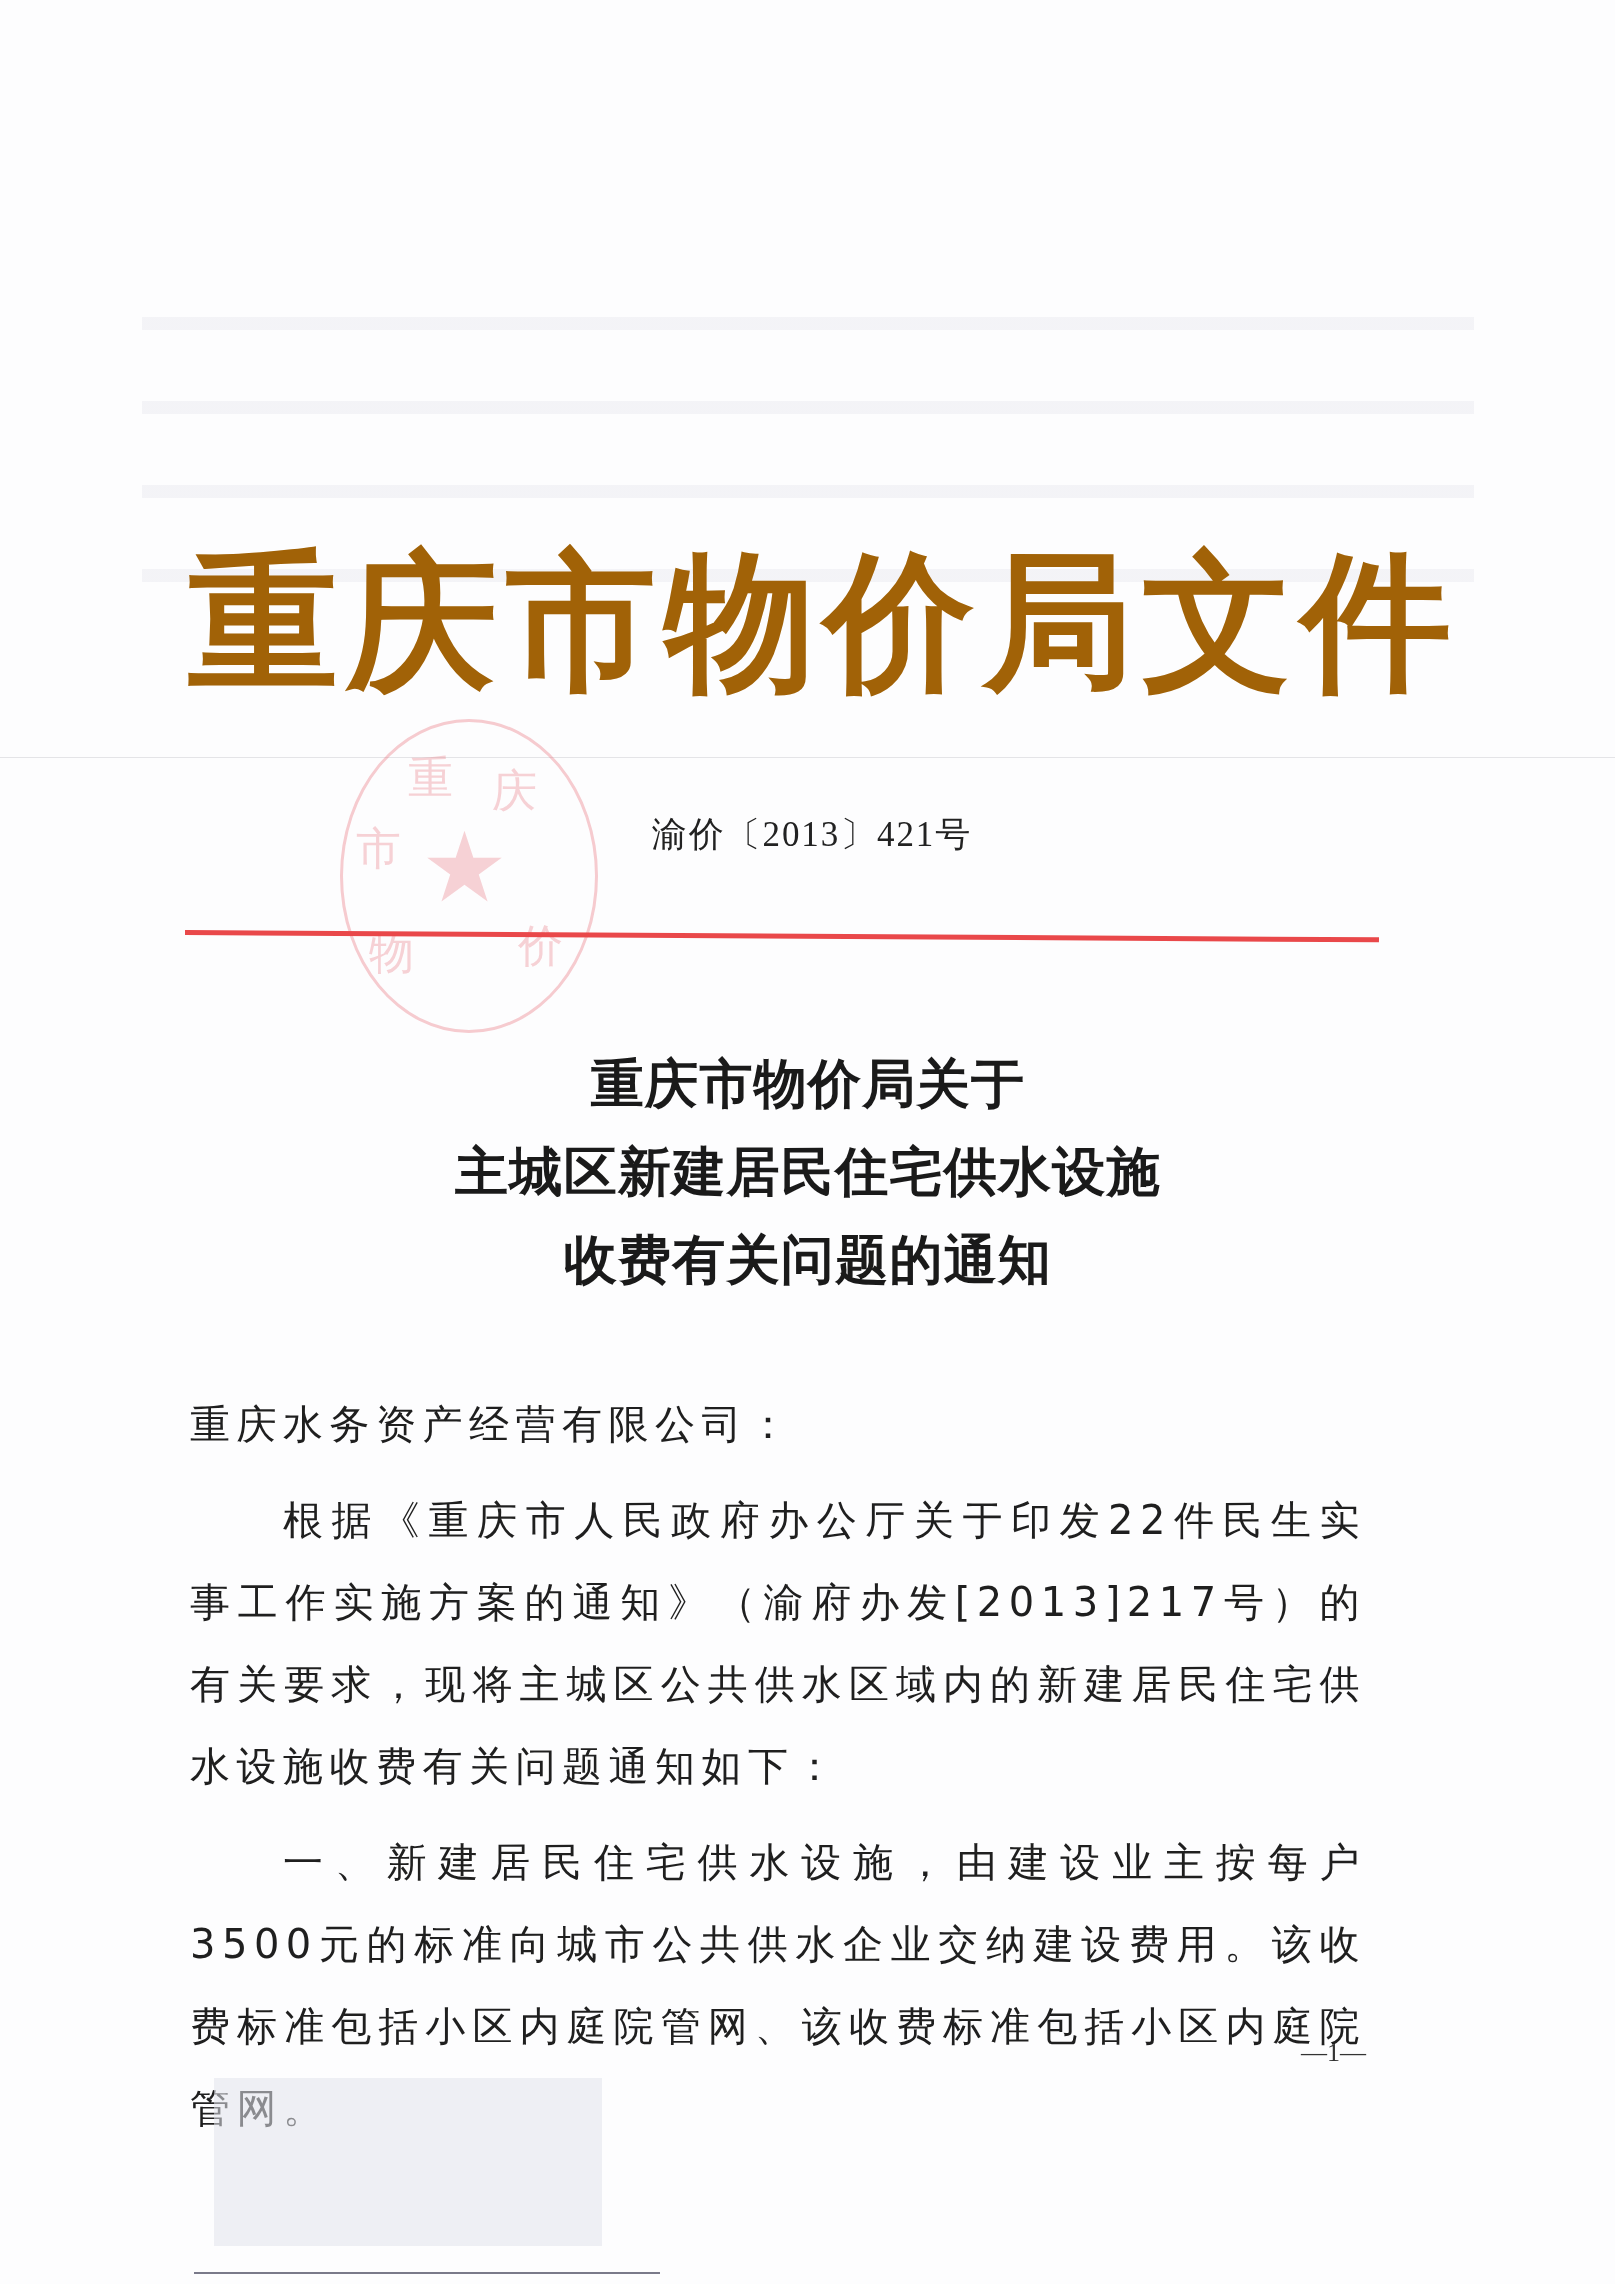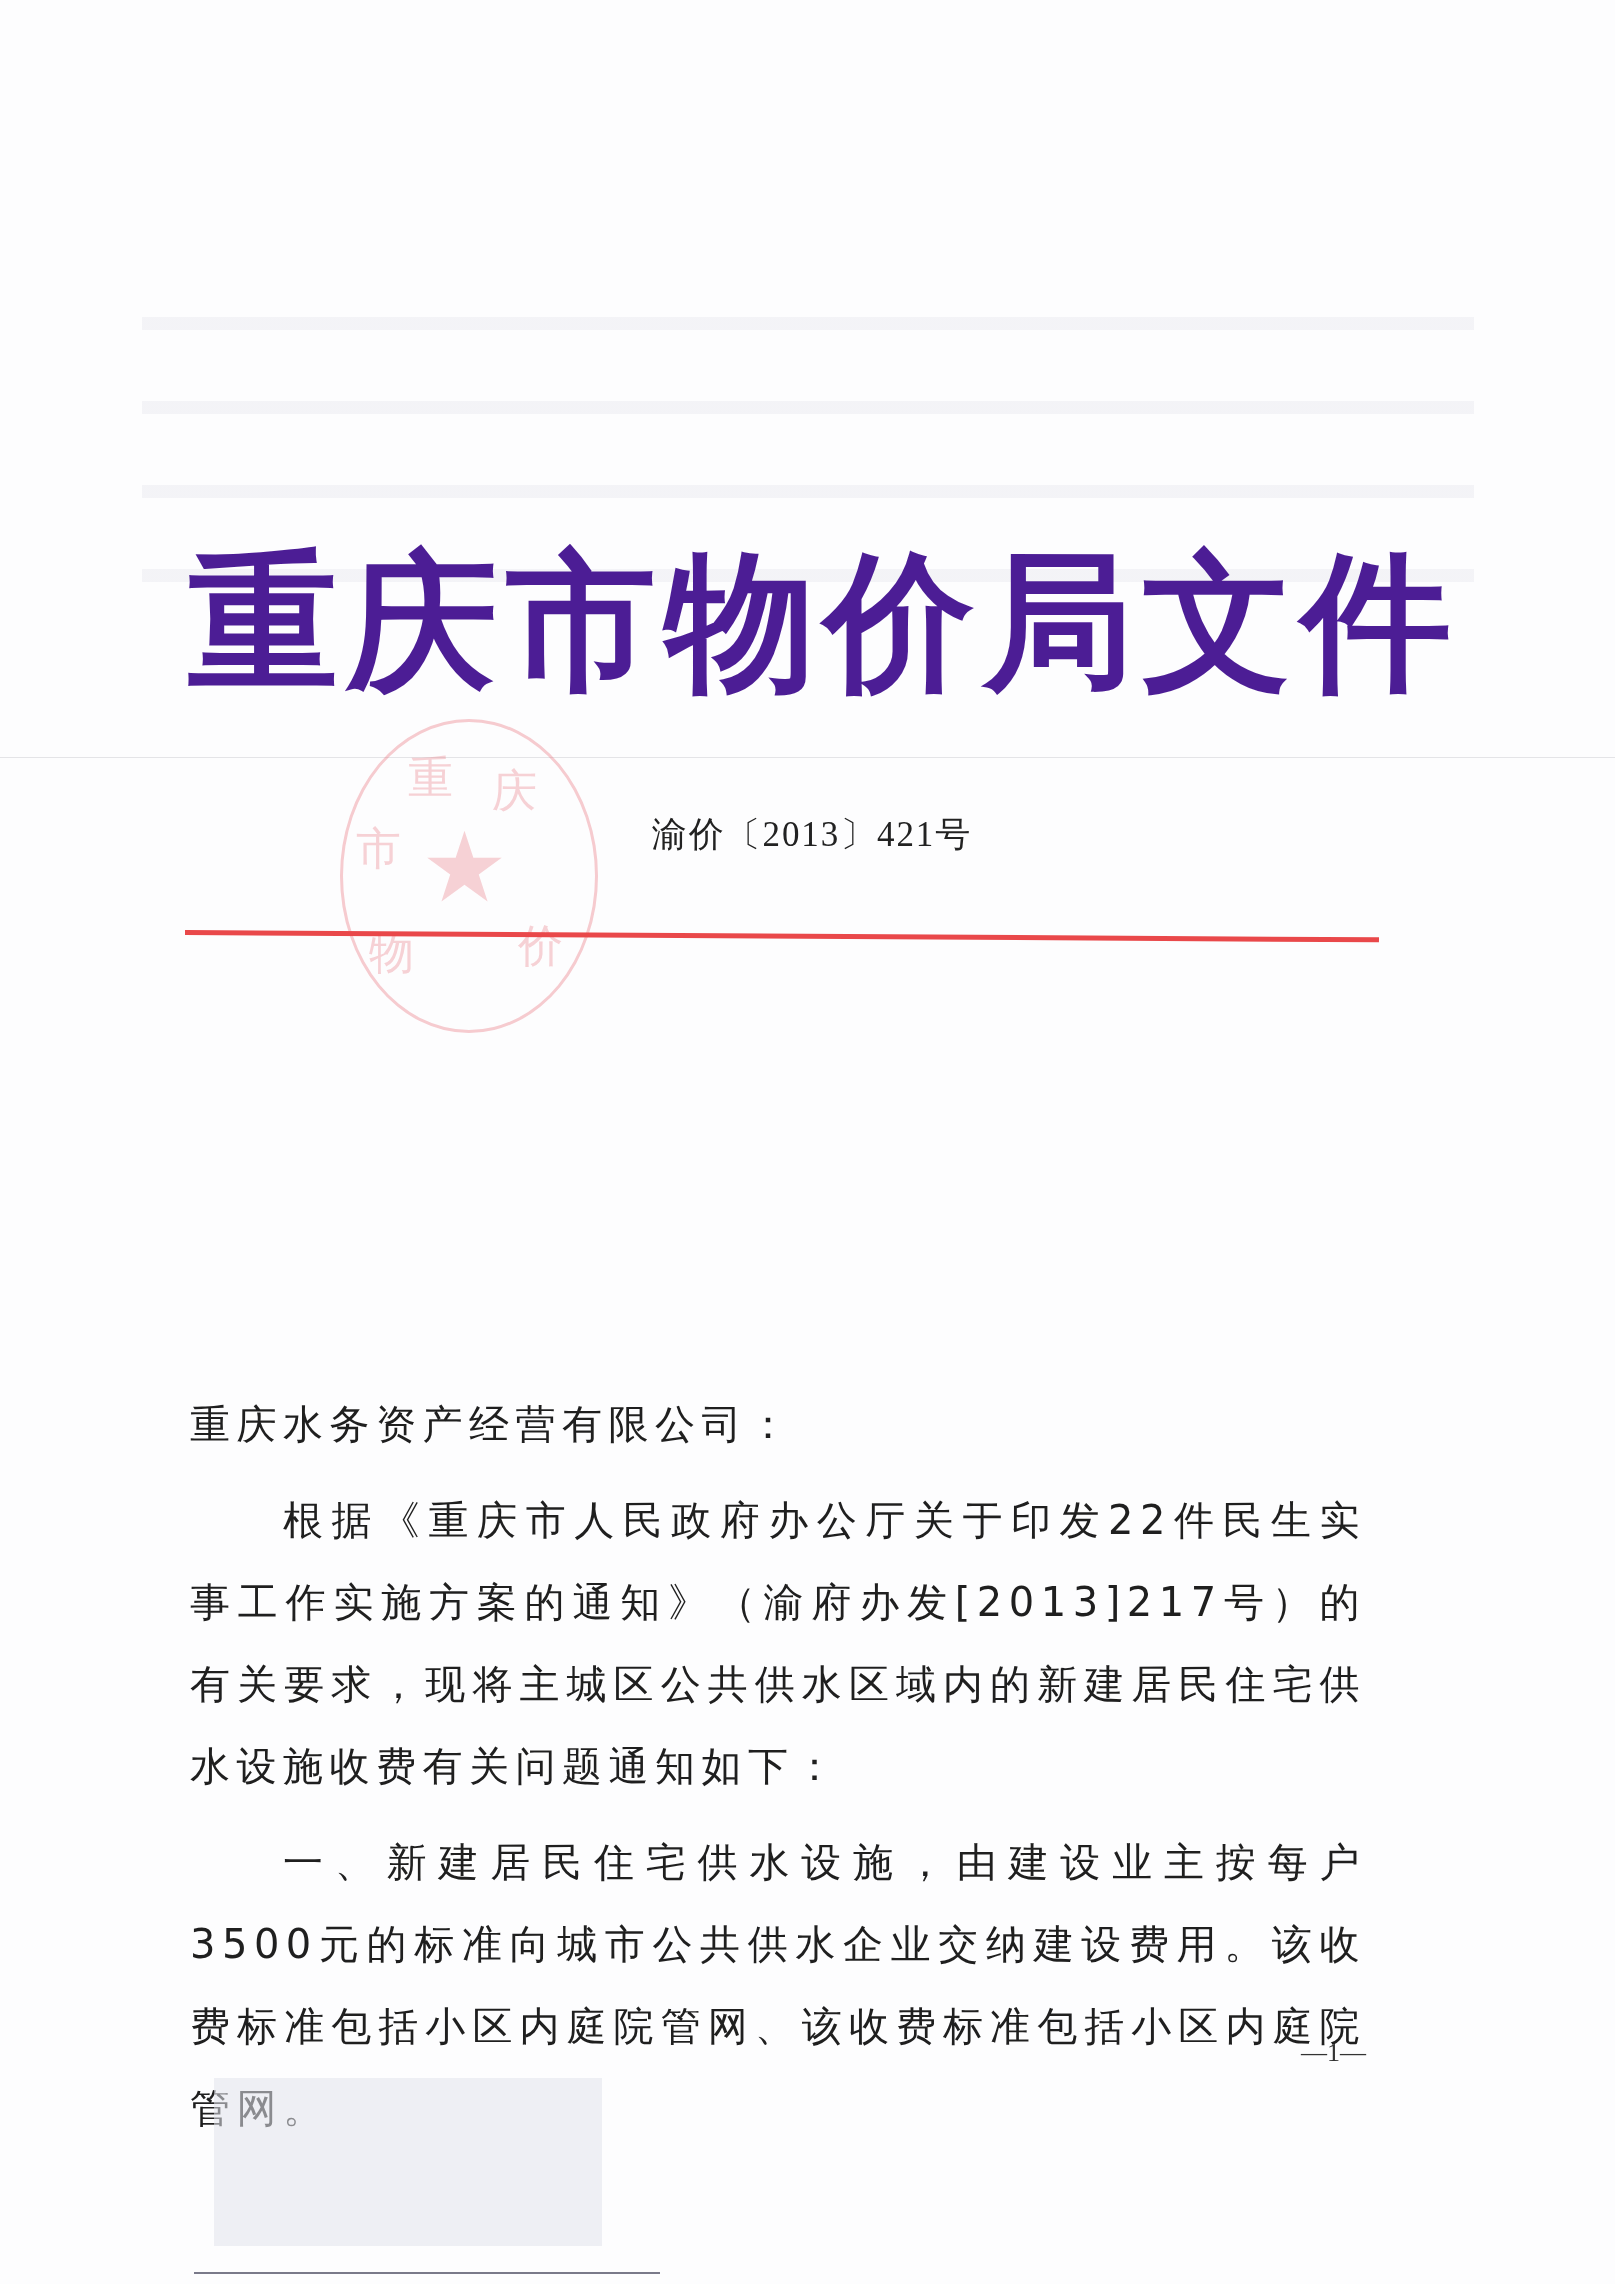--- a/index.html
+++ b/index.html
@@ -13,21 +13,21 @@
   .page { position: absolute; inset: 0; }
   .bleed {
     position: absolute; left: 142px; right: 142px; top: 246px; height: 337px;
     background: repeating-linear-gradient(180deg, rgba(200,200,215,0.0) 0 71px, rgba(200,200,215,0.18) 71px 84px);
   }
   .fold { position: absolute; left: 0; right: 0; top: 757px; height: 1.3px; background: rgba(180,180,190,0.35); }
   .masthead {
     position: absolute; left: 188px; top: 531px; width: 1204px;
     font-family: "DejaVu Serif", "Liberation Serif", serif;
     font-weight: bold; font-size: 150px; line-height: 181px;
-    color: #4c1d95; letter-spacing: 9px; white-space: nowrap;
+    color: #a16207; letter-spacing: 9px; white-space: nowrap;
     text-align: right;
   }
   .doc-number {
     position: absolute; left: 8px; right: 0; top: 812px; text-align: center;
     font-size: 35px; line-height: 45px; color: #222; letter-spacing: 1.9px;
     font-family: "Liberation Serif", "DejaVu Serif", serif;
   }
   .rule {
     position: absolute; left: 185px; width: 1194px; top: 930px; height: 5.2px;
     background: #e9484a; transform: rotate(0.35deg); transform-origin: left center;
@@ -83,20 +83,25 @@
     <span class="arc" style="left:149px;top:39px;">庆</span>
     <span class="arc" style="left:13px;top:97px;">市</span>
     <span class="arc" style="left:26px;top:201px;">物</span>
     <span class="arc" style="left:175px;top:194px;">价</span>
     <span class="star">★</span>
   </div>
 
   <div class="doc-number">渝价〔2013〕421号</div>
   <div class="rule"></div>
 
+  <div class="title">
+    <div>重庆市物价局关于</div>
+    <div>主城区新建居民住宅供水设施</div>
+    <div>收费有关问题的通知</div>
+  </div>
 
   <div class="body">
     <p>重庆水务资产经营有限公司：</p>
     <p class="indent">根据《重庆市人民政府办公厅关于印发22件民生实事工作实施方案的通知》（渝府办发[2013]217号）的有关要求，现将主城区公共供水区域内的新建居民住宅供水设施收费有关问题通知如下：</p>
     <p class="indent">一、新建居民住宅供水设施，由建设业主按每户3500元的标准向城市公共供水企业交纳建设费用。该收费标准包括小区内庭院管网、该收费标准包括小区内庭院管网。</p>
   </div>
 
   <div class="page-number">—1—</div>
   <div class="smudge"></div>
   <div class="bottom-edge"></div>

